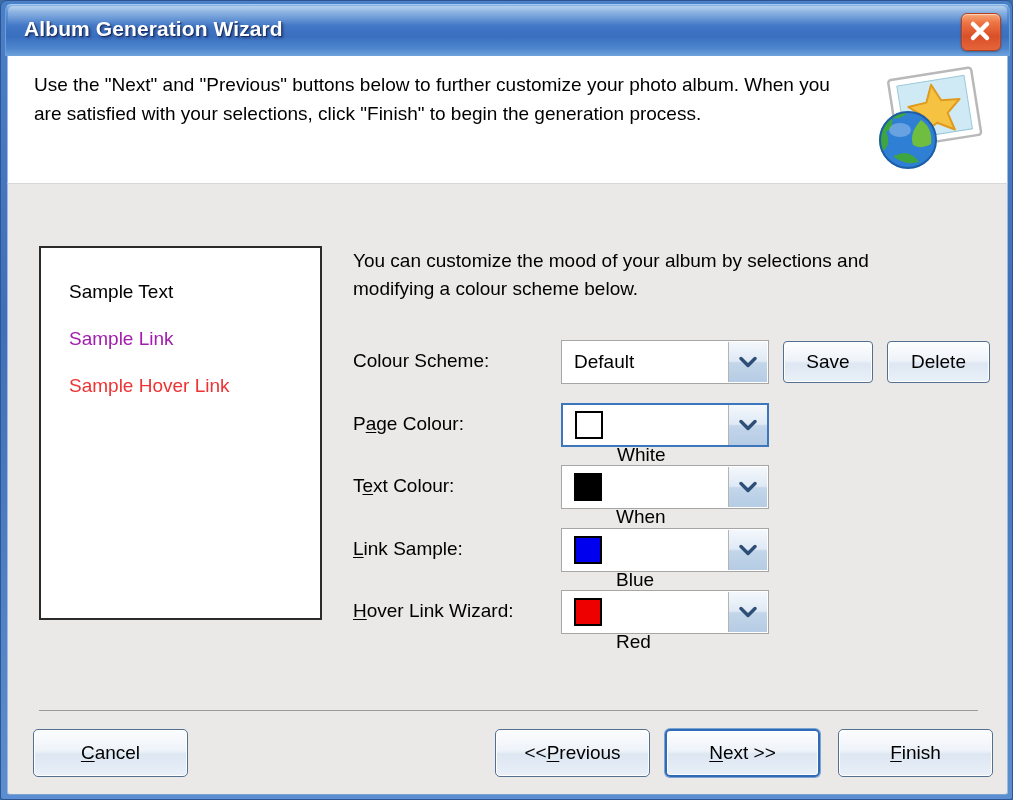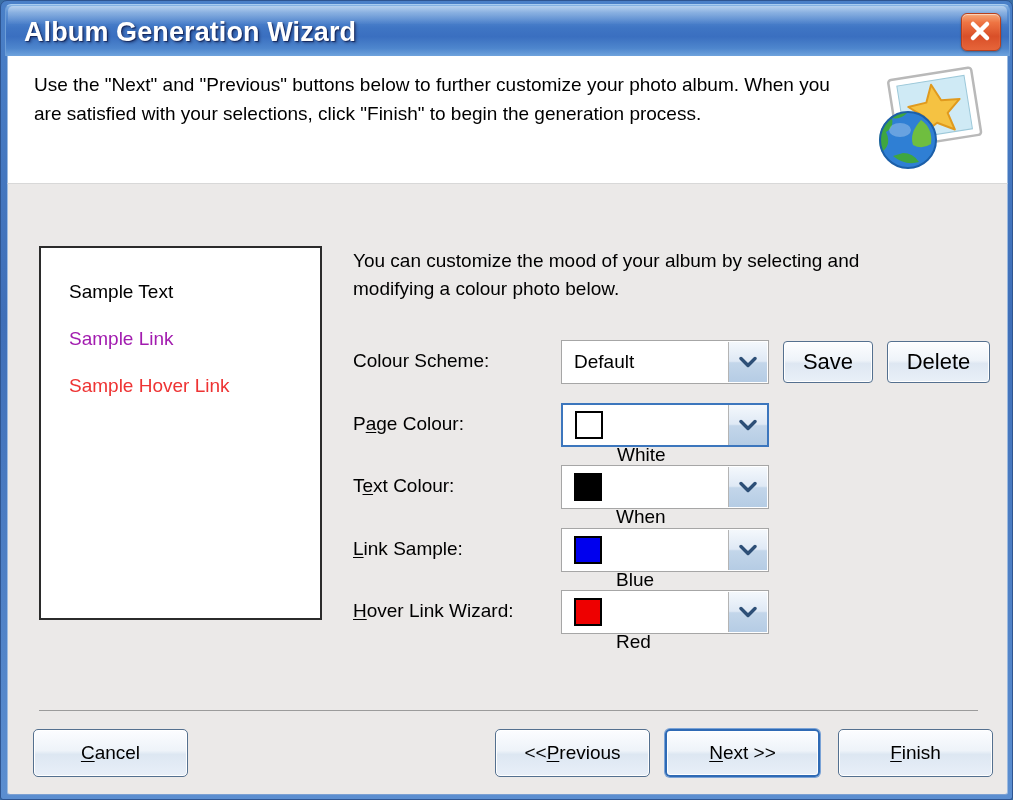--- a/index.html
+++ b/index.html
@@ -45,21 +45,21 @@
   #titlebar .gloss {
     position: absolute;
     left: 2px; top: 1px; right: 2px; height: 18px;
     background: linear-gradient(180deg, rgba(255,255,255,0.42), rgba(255,255,255,0.02));
     border-radius: 5px 5px 0 0;
     pointer-events: none;
   }
   #title-text {
     position: absolute;
     left: 18px; top: 12px;
-    font-size: 27px;
+    font-size: 21px;
     font-weight: bold;
     color: #ffffff;
     letter-spacing: 0.1px;
     text-shadow: 1px 1px 1px rgba(0,0,40,0.55), 2px 2px 3px rgba(0,0,40,0.35);
     white-space: nowrap;
   }
   #close-button {
     position: absolute;
     right: 8px; top: 8px;
     width: 38px; height: 36px;
@@ -214,21 +214,21 @@
   
   .small-btn {
     position: absolute;
     top: 1px;
     height: 42px;
     box-sizing: border-box;
     border-radius: 4px;
     border: 1px solid #54708f;
     background: linear-gradient(180deg, #fdfeff 0%, #eef3f9 46%, #dee7f2 54%, #e9f0f8 100%);
     box-shadow: inset 0 0 0 1px #ffffff;
-    font-size: 22px;
+    font-size: 19px;
     color: #000000;
     display: flex; align-items: center; justify-content: center;
     cursor: pointer;
   }
   #btn-save   { left: 430px; width: 90px; }
   #btn-delete { left: 534px; width: 103px; }
 
   
   #bottom-sep {
     position: absolute;
@@ -305,21 +305,21 @@
   <div id="bodyarea">
 
     <div id="preview">
       <div class="preview-line" id="pv-text" style="color:#000000">Sample Text</div>
       <div class="preview-line" id="pv-link" style="color:#a21caf">Sample Link</div>
       <div class="preview-line" id="pv-hover" style="color:#EE3333">Sample Hover Link</div>
     </div>
 
     <div id="rightcol">
 
-      <div id="desc">You can customize the mood of your album by selecting and modifying a colour photo below.</div>
+      <div id="desc">You can customize the mood of your album by selections and modifying a colour scheme below.</div>
 
       <div class="field-row" id="row-scheme">
         <div class="field-label">Colour Scheme:</div>
 
         <div class="combo" id="combo-scheme">
           <span class="combo-label">Default</span>
           <span class="arrow-btn">
             <svg width="18" height="12" viewBox="0 0 18 12" aria-hidden="true">
               <path d="M2 2.5 L9 9.5 L16 2.5" stroke="#2d4f77" stroke-width="3.4" fill="none" stroke-linecap="round" stroke-linejoin="round"></path>
             </svg>

